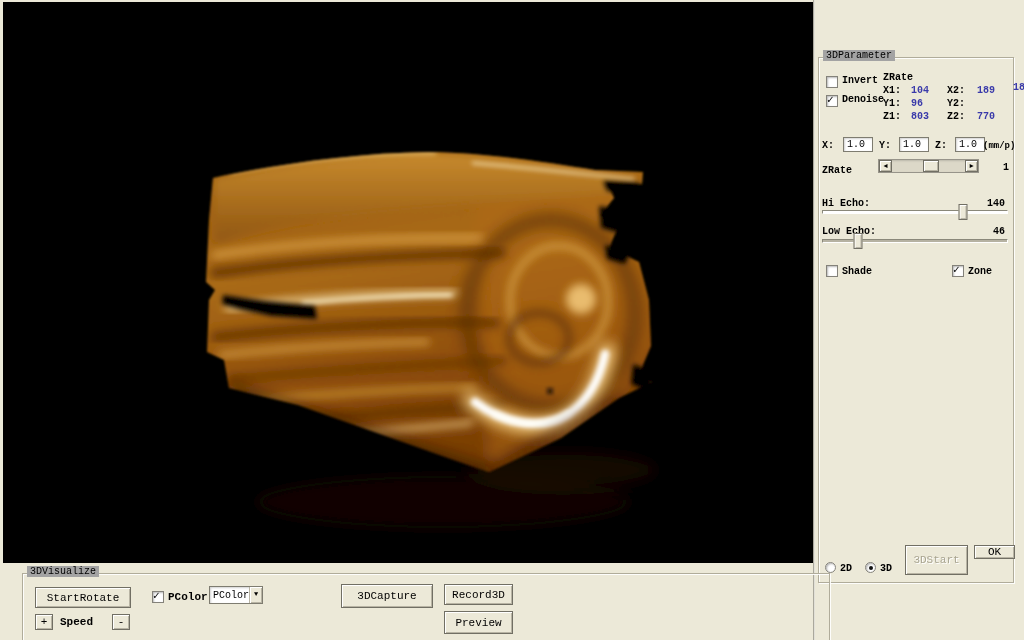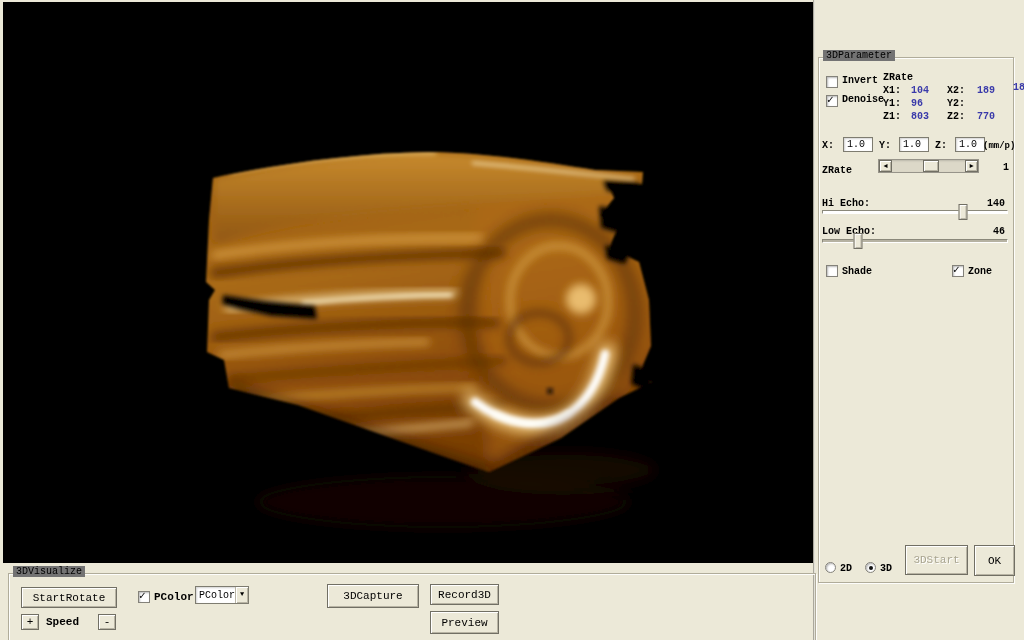--- a/index.html
+++ b/index.html
@@ -11,21 +11,21 @@
   }
   #viewport {
     position:absolute; left:3px; top:2px; width:810px; height:561px;
     background:#000;
   }
   #right-sep { position:absolute; left:813px; top:0; width:2px; height:640px;
     background:linear-gradient(to right,#8f8c7e,#fdfcf5); }
   
   .gb { position:absolute; border:1px solid #b0ac9a;
     box-shadow: inset 1px 1px 0 rgba(255,255,255,.9), 1px 1px 0 rgba(255,255,255,.9); }
-  .gb-label { position:absolute; top:-8px; left:4px; background:#737373;
+  .gb-label { position:absolute; top:-8px; left:4px; background:#a3a3a3;
     padding:0 3px; font-size:10px; white-space:nowrap; }
   
   .lbl { position:absolute; white-space:nowrap; font-size:10px; line-height:12px;font-weight:bold; }
   .val { color:#3a3aaa; }
   .btn { position:absolute; background:#ece9d8; border:1px solid #716f64;
     box-shadow: inset 1px 1px 0 #ffffff, inset -1px -1px 0 #b8b4a4;
     display:flex; align-items:center; justify-content:center;
     font-family:inherit; font-size:11px; color:#000; cursor:default; white-space:nowrap; }
   .btn.disabled { color:#a8a490; text-shadow:1px 1px 0 #fff; }
   .cb { position:absolute; width:12px; height:12px; background:#fff;
@@ -201,24 +201,24 @@
       <span class="mark">✓</span>
     </span>
   <span class="lbl" style="left:149px; top:208px;">Zone</span>
 
   <span class="radio" style="left:6px; top:504px;"></span>
   <span class="lbl" style="left:21px; top:505px;">2D</span>
   <span class="radio on" style="left:46px; top:504px;"></span>
   <span class="lbl" style="left:61px; top:505px;">3D</span>
 
   <div class="btn disabled" style="left:86px; top:487px; width:63px; height:30px;">3DStart</div>
-  <div class="btn" style="left:155px; top:487px; width:41px; height:31px;">OK</div>
+  <div class="btn" style="left:155px; top:487px; width:41px; height:14px;">OK</div>
 </div>
 
-<div class="gb" style="left:8px; top:573px; width:808px; height:68px;">
+<div class="gb" style="left:22px; top:573px; width:808px; height:68px;">
   <span class="gb-label">3DVisualize</span>
 
   <div class="btn bp" style="left:12px; top:13px; width:96px; height:21px;">StartRotate</div>
 
   <span class="cb on" style="left:129px; top:17px;">
       <span class="mark">✓</span>
     </span>
   <span class="lbl bp" style="left:145px; top:17px;">PColor</span>
 
   <div class="dd" style="left:186px; top:12px; width:54px; height:18px;">

